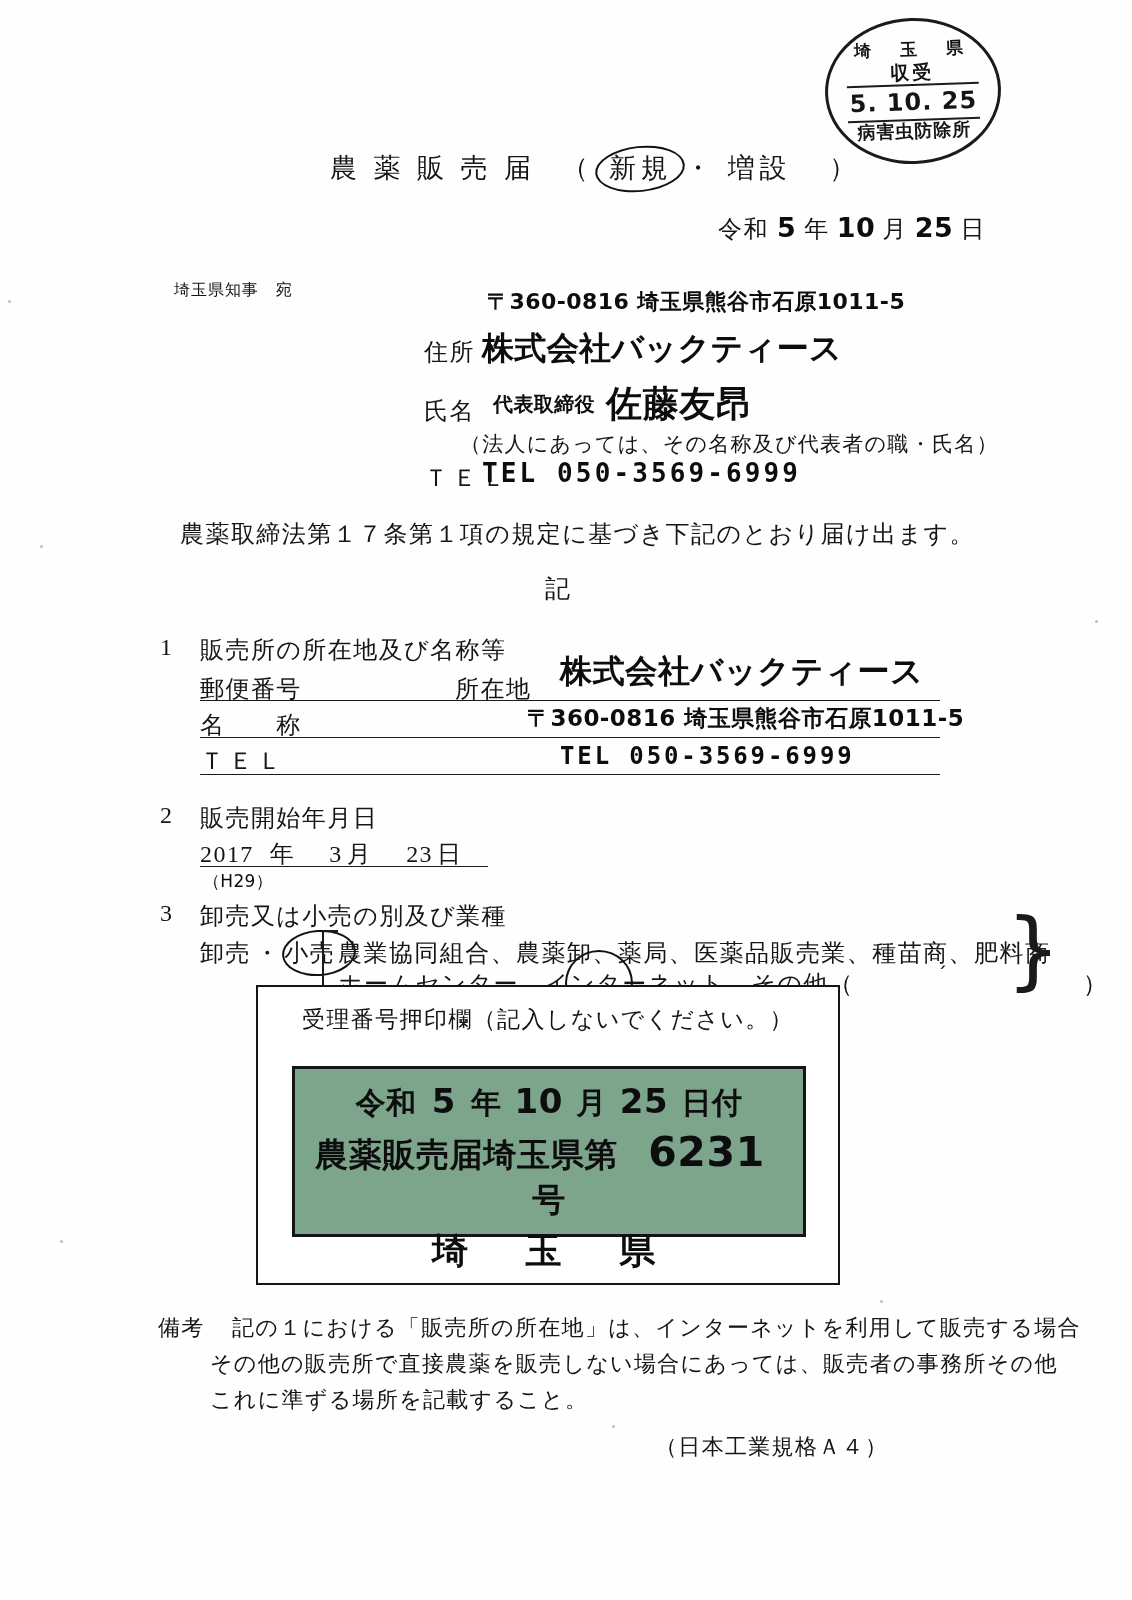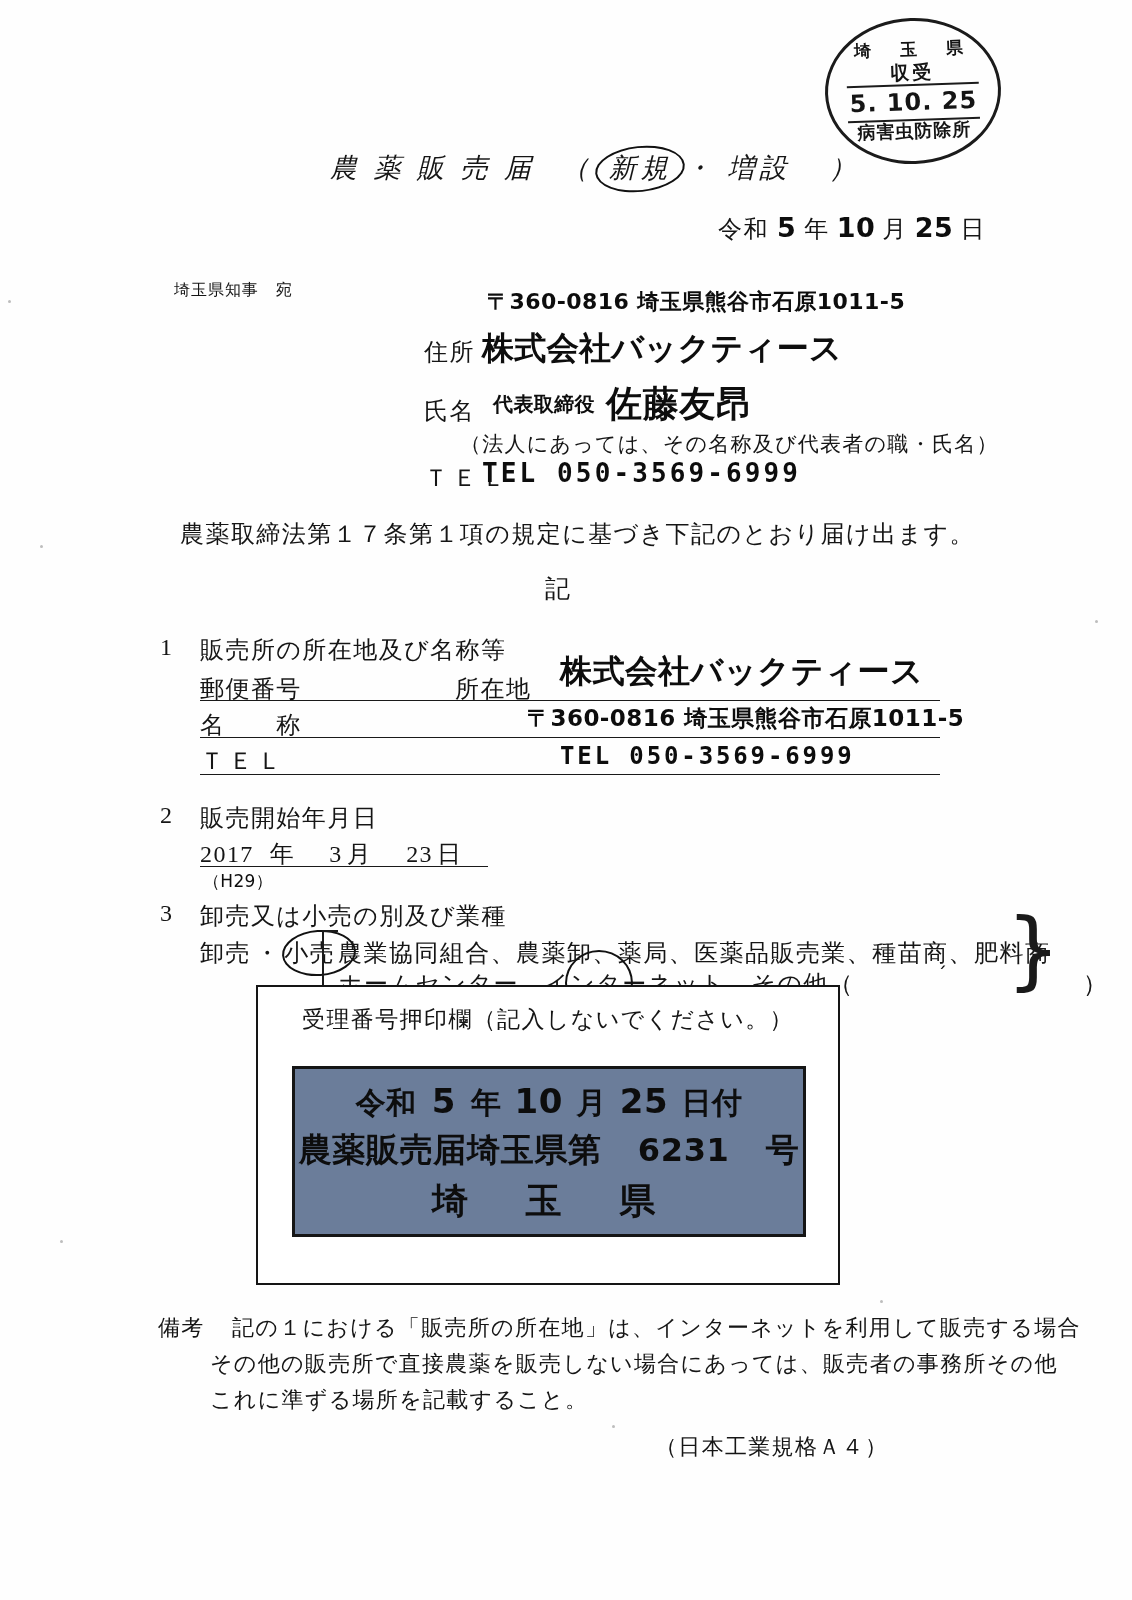--- a/index.html
+++ b/index.html
@@ -75,21 +75,21 @@
     border-radius: 50%;
   }
 
   
   .outer-box {
     border: 2.5px solid #151515;
     background: #ffffff;
   }
   .inner-box {
     border: 3px solid #151515;
-    background: #3b82f6;
+    background: #22c55e;
   }
 
   .brace {
     font-family: "DejaVu Sans", sans-serif;
     font-size: 86px;
     line-height: 1;
     color: #1a1a1a;
   }
   .speck {
     position: absolute;
@@ -112,21 +112,21 @@
   <div class="abs recv-stamp" style="left:825px; top:18px;">
     <div class="l1">埼　玉　県</div>
     <div class="l2">収受</div>
     <div class="bar"></div>
     <div class="l3">5. 10. 25</div>
     <div class="bar"></div>
     <div class="l4">病害虫防除所</div>
   </div>
 
 
-  <div class="abs printed" style="left:330px; top:150px; font-size:27px; letter-spacing:0.18em;font-style:italic;">
+  <div class="abs printed" style="left:330px; top:150px; font-size:27px; letter-spacing:0.18em;">
     <span>農 薬 販 売 届</span>
     <span style="margin-left:14px;">（</span>
     <span style="position:relative; margin-left:4px;">新規</span>
     <span>・</span>
     <span>増設</span>
     <span style="margin-left:26px;">）</span>
   </div>
 
   <div class="circle-mark" style="left:595px; top:146px; width:86px; height:42px; transform:rotate(-6deg);"></div>
 
@@ -219,21 +219,21 @@
       <span>令和</span>
       <span style="font-size:34px; margin:0 4px;">5</span>
       <span>年</span>
       <span style="font-size:34px; margin:0 2px;">10</span>
       <span>月</span>
       <span style="font-size:34px; margin:0 2px;">25</span>
       <span>日付</span>
     </div>
     <div class="hand" style="margin-top:4px; text-align:center; font-size:33px;">
       <span>農薬販売届埼玉県第</span>
-      <span style="font-size:32px; margin:0 24px;">6231</span>
+      <span style="font-size:41px; margin:0 18px;">6231</span>
       <span>号</span>
     </div>
     <div class="hand" style="margin-top:4px; text-align:center; font-size:36px; letter-spacing:0.3em;">埼　玉　県</div>
   </div>
 
   <div class="abs printed" style="left:158px; top:1313px; font-size:22px;">備考</div>
   <div class="abs printed" style="left:232px; top:1313px; font-size:22px;">記の１における「販売所の所在地」は、インターネットを利用して販売する場合</div>
   <div class="abs printed" style="left:210px; top:1349px; font-size:22px;">その他の販売所で直接農薬を販売しない場合にあっては、販売者の事務所その他</div>
   <div class="abs printed" style="left:210px; top:1385px; font-size:22px;">これに準ずる場所を記載すること。</div>
 

